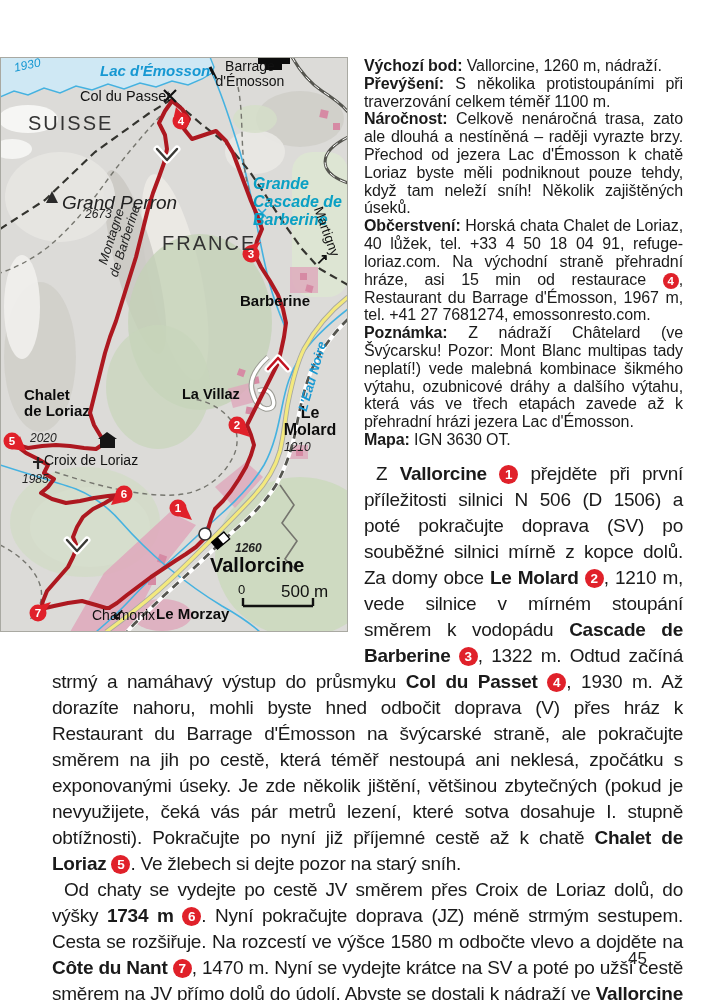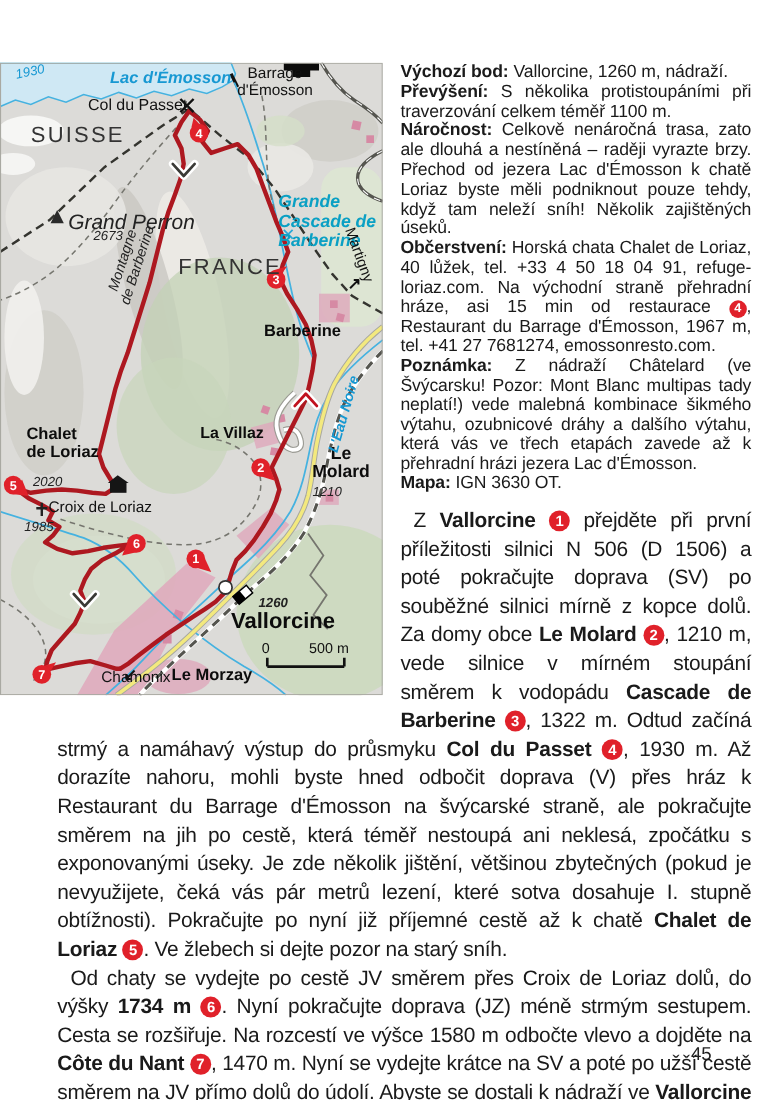--- a/index.html
+++ b/index.html
@@ -233,21 +233,21 @@
       <div class="map-label ml-town" style="left:24px;top:330px;"><span>Chalet</span><br><span>de Loriaz</span></div>
       <div class="map-label ml-elev" style="left:30px;top:364px;margin-top:11px;">2020</div>
       <div class="map-label ml-place" style="left:44px;top:396px;">Croix de Loriaz</div>
       <div class="map-label ml-elev" style="left:22px;top:416px;">1985</div>
       <div class="map-label ml-elev" style="left:235px;top:485px;font-weight:bold;">1260</div>
       <div class="map-label ml-town" style="left:210px;top:498px;font-size:20px;">Vallorcine</div>
       <div class="map-label ml-town" style="left:156px;top:549px;">Le Morzay</div>
       <div class="map-label ml-place" style="left:56px;top:551px;margin-left:36px;">Chamonix</div>
       <div class="map-label" style="left:112px;top:549px;font-size:15px;font-weight:bold;">↙</div>
       <div class="map-label" style="left:238px;top:526px;font-size:13px;">0</div>
-      <div class="map-label" style="left:281px;top:526px;font-size:13px;">500 m</div>
+      <div class="map-label" style="left:281px;top:526px;font-size:17px;">500 m</div>
     </div>
 
     <div class="info">
       <div class="entry"><b>Výchozí bod:</b><span> Vallorcine, 1260 m, nádraží.</span></div>
       <div class="entry"><b>Převýšení:</b><span> S několika protistoupáními při traverzování celkem téměř 1100 m.</span></div>
       <div class="entry"><b>Náročnost:</b><span> Celkově nenáročná trasa, zato ale dlouhá a nestíněná – raději vyrazte brzy. Přechod od jezera Lac d'Émosson k chatě Loriaz byste měli podniknout pouze tehdy, když tam neleží sníh! Několik zajištěných úseků.</span></div>
       <div class="entry"><b>Občerstvení:</b><span> Horská chata Chalet de Loriaz, 40 lůžek, tel. +33 4 50 18 04 91, refuge-loriaz.com. Na východní straně přehradní hráze, asi 15 min od restaurace <span class="badge">4</span>, Restaurant du Barrage d'Émosson, 1967 m, tel. +41 27 7681274, emossonresto.com.</span></div>
       <div class="entry"><b>Poznámka:</b><span> Z nádraží Châtelard (ve Švýcarsku! Pozor: Mont Blanc multipas tady neplatí!) vede malebná kombinace šikmého výtahu, ozubnicové dráhy a dalšího výtahu, která vás ve třech etapách zavede až k přehradní hrázi jezera Lac d'Émosson.</span></div>
       <div class="entry"><b>Mapa:</b><span> IGN 3630 OT.</span></div>
     </div>

